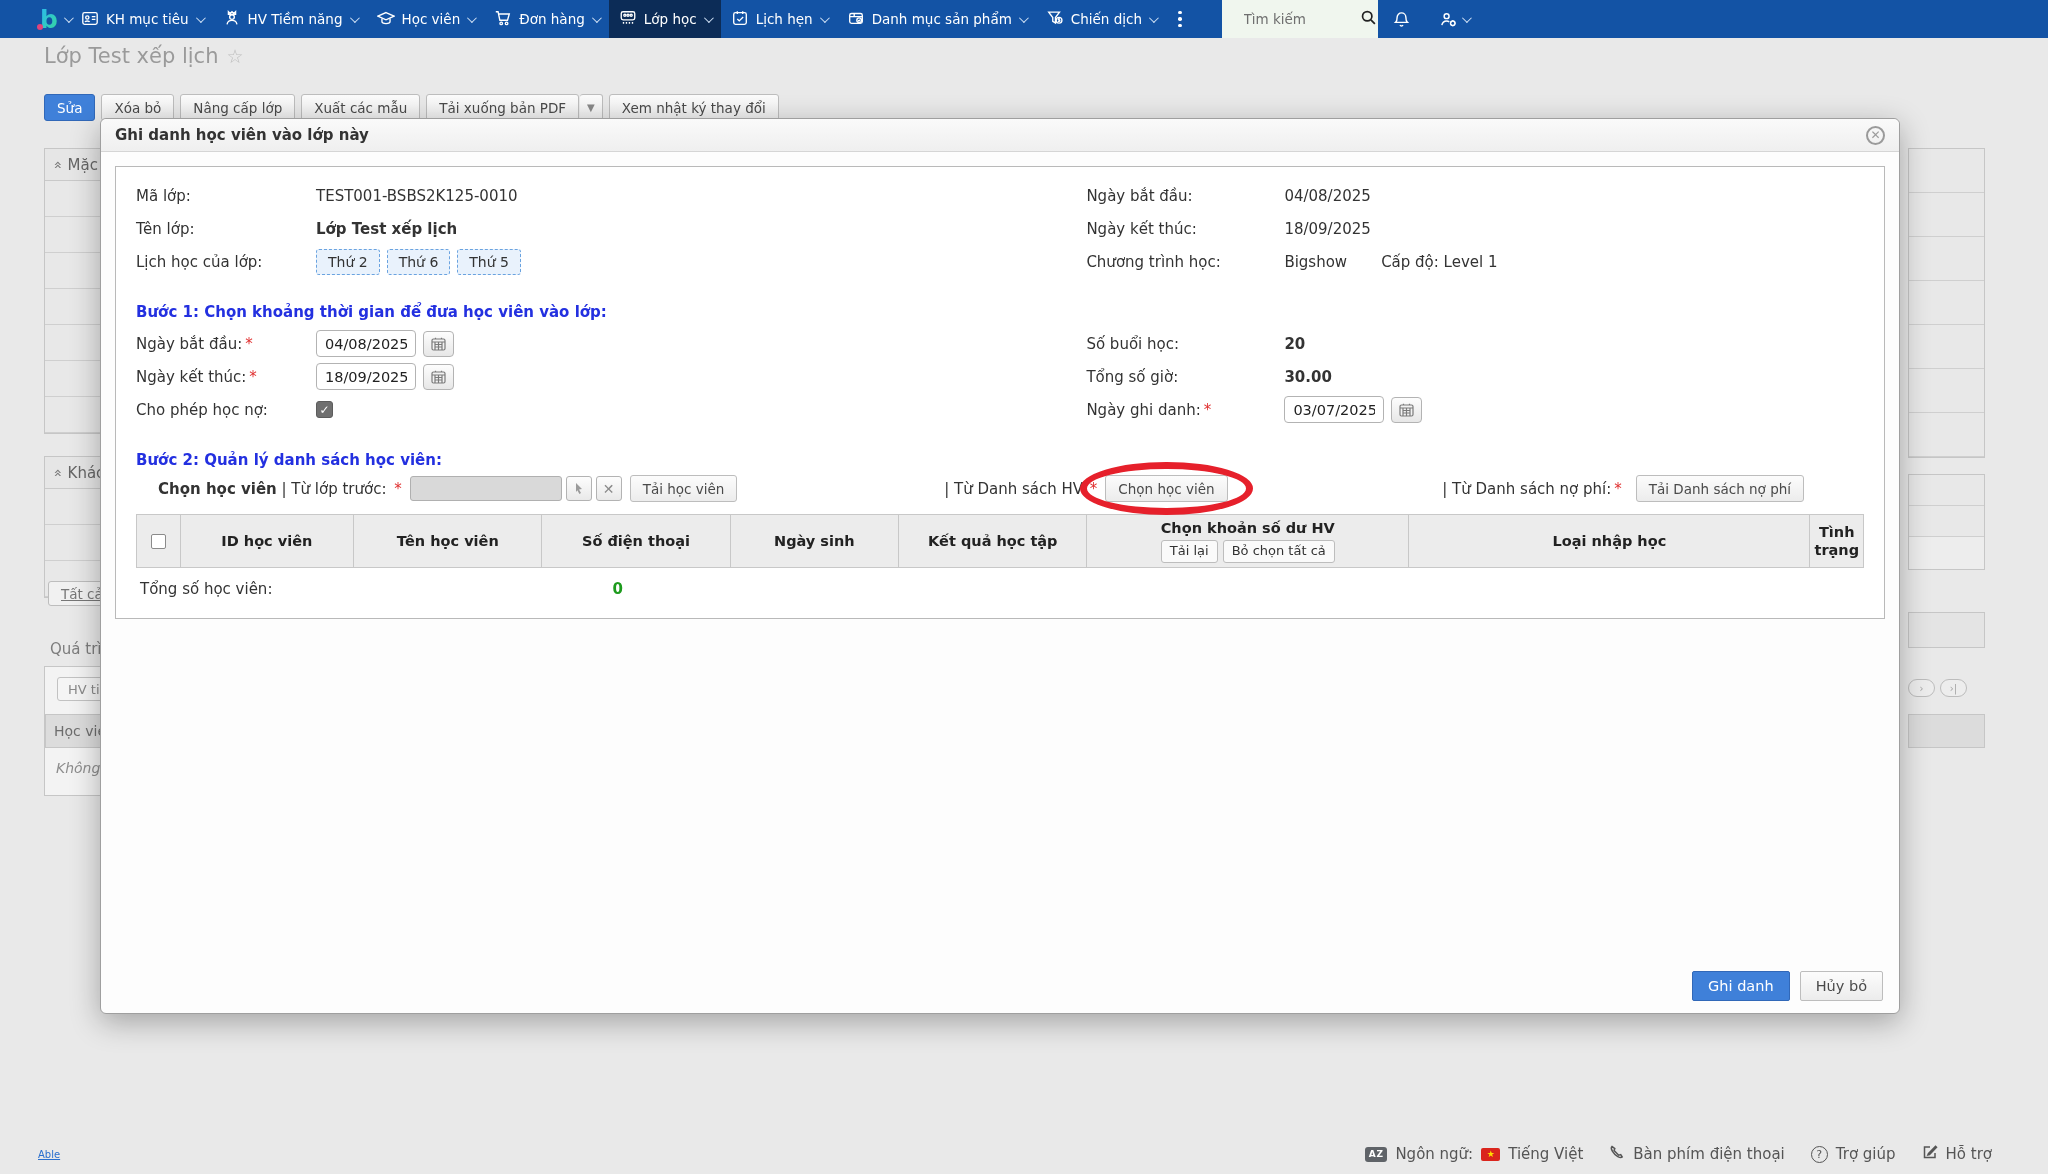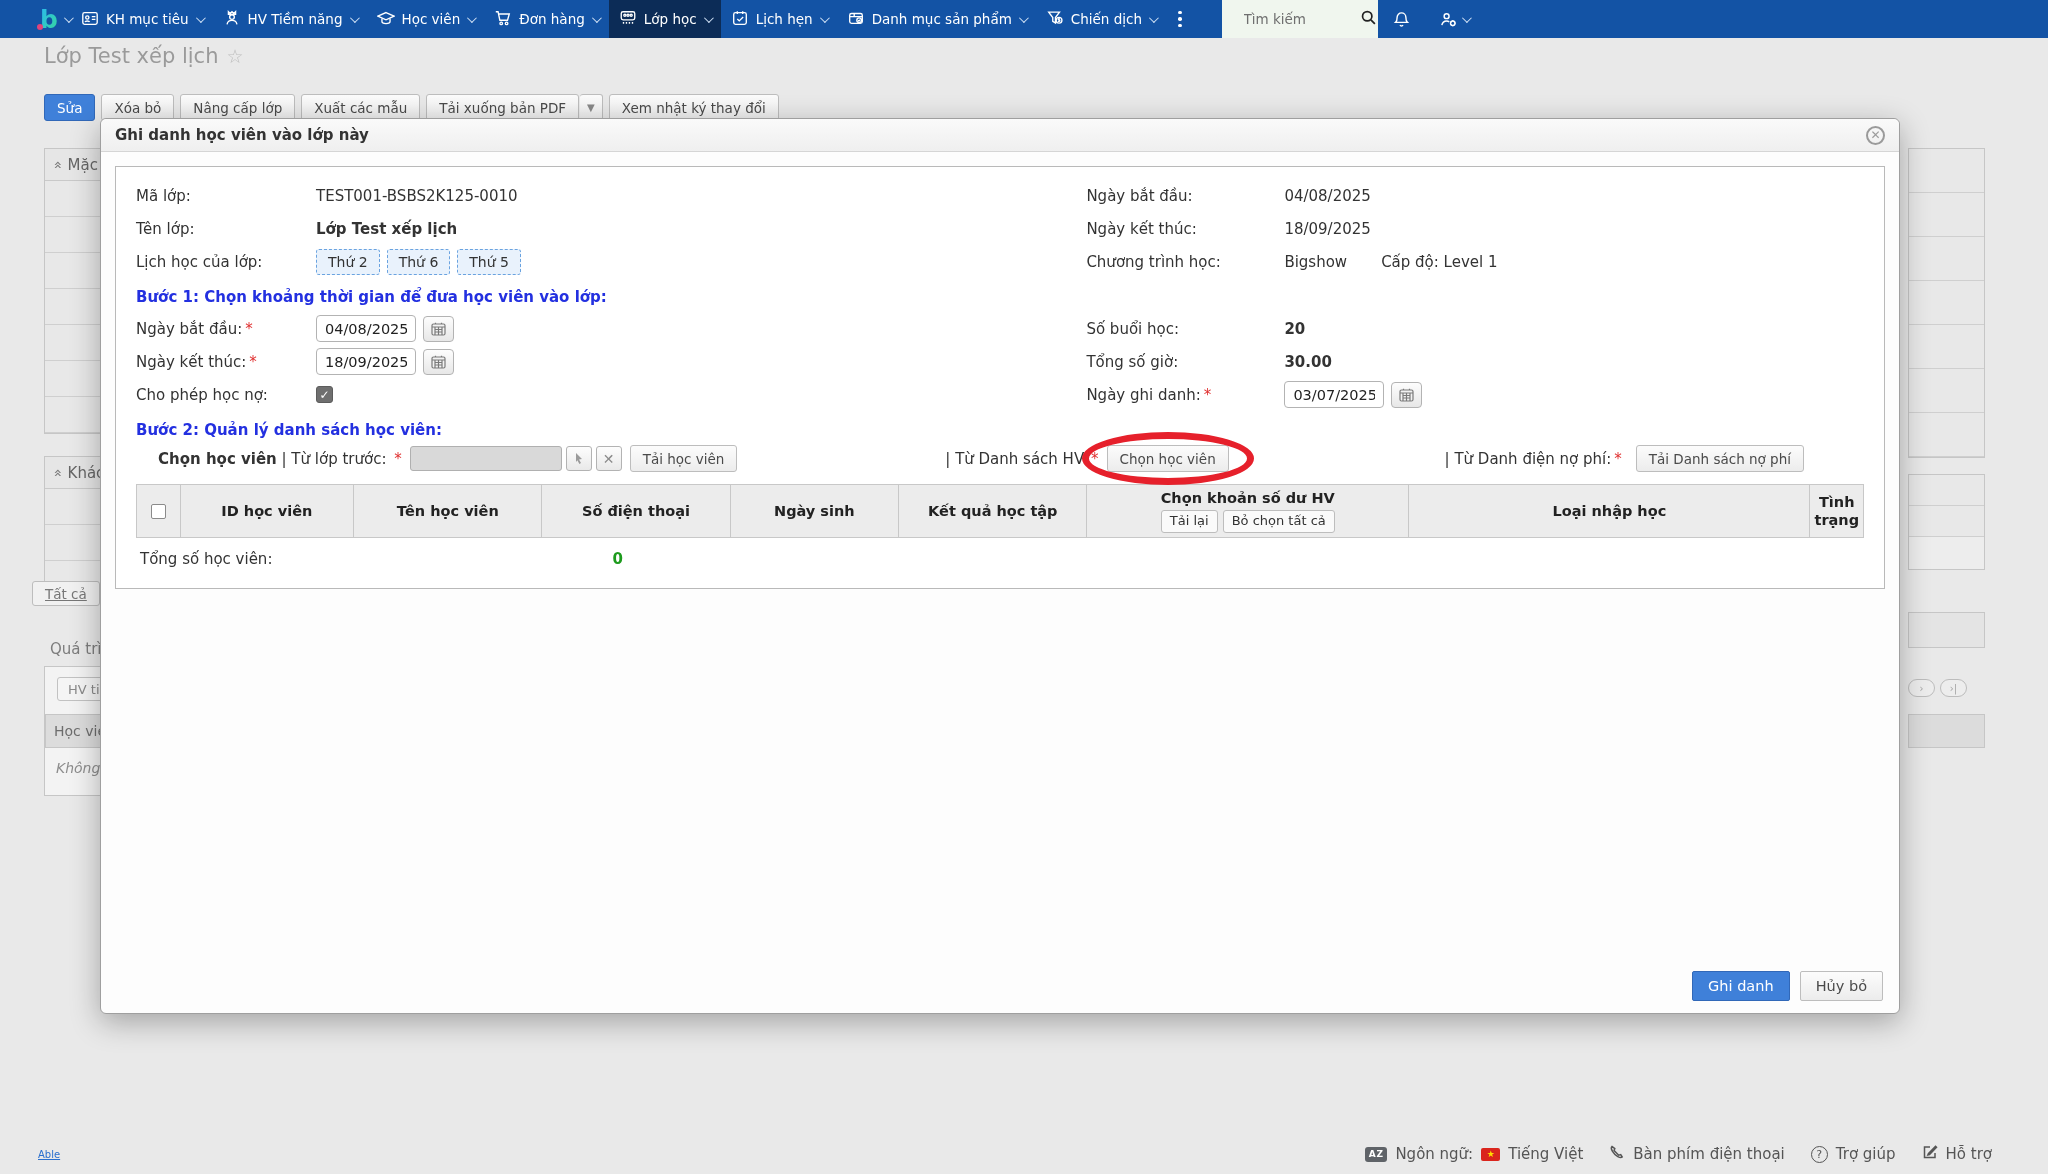--- a/index.html
+++ b/index.html
@@ -101,21 +101,21 @@
   .frow { display:flex; align-items:center; min-height:33px; font-size:15px; }
   .frow .lab { width:180px; flex:0 0 auto; color:#333; }
   .col-r .frow .lab { width:198px; }
   .bold { font-weight:700; }
   .req { color:#e03030; margin-left:3px; }
   .chip {
     display:inline-flex; align-items:center; padding:4px 11px; margin-right:7px;
     border:1px dashed #6aa3e0; background:#e9f2fc; border-radius:3px; font-size:14px; color:#333; cursor:pointer;
   }
   .lvl-gap { display:inline-block; width:34px; }
-  .step-h { font-size:15px; font-weight:700; color:#2330e0; margin:10px 0 6px; }
+  .step-h { font-size:15px; font-weight:700; color:#2330e0; margin:25px 0 6px; }
   .date-inp {
     width:100px; height:27px; border:1px solid #b3b3b3; border-radius:4px; padding:0 8px;
     font-size:14.5px; color:#222; font-family:inherit; background:#fff;
   }
   .cal-btn {
     width:31px; height:26px; margin-left:7px; border:1px solid #b3b3b3; border-radius:4px;
     background:linear-gradient(#fdfdfd,#e7e7e7); display:inline-flex; align-items:center;
     justify-content:center; cursor:pointer;
   }
   .checkbox-on {
@@ -319,21 +319,21 @@
 </div>
 <div class="bg-panel" style="left:44px; top:456px; width:120px;">
   <div class="hdr">
     <span class="collapse-ic">»</span>
     <span>Khác</span>
   </div>
   <div class="bg-row"></div>
   <div class="bg-row"></div>
   <div class="bg-row"></div>
 </div>
-<span class="bg-small-btn" style="left:32px; top:581px;text-decoration:underline;">Tất cả</span>
+<span class="bg-small-btn" style="left:48px; top:581px;text-decoration:underline;">Tất cả</span>
 <span class="bg-label" style="left:50px; top:640px;">Quá trình</span>
 <div class="bg-panel" style="left:44px; top:666px; width:120px; height:130px; background:#f3f3f3;">
   <span class="bg-chip" style="left:12px; top:10px;">HV ti</span>
 </div>
 <div class="bg-cell-head" style="left:45px; top:714px; width:119px; height:34px;">
   <span>Học viên</span>
 </div>
 <span class="bg-italic" style="left:56px; top:760px;">Không c</span>
 
 <div class="bg-panel" style="left:1908px; top:148px; width:77px;">
@@ -466,21 +466,21 @@
         <span>
           <span>| Từ Danh sách HV:</span><span class="req">*</span>
         </span>
         <span class="annot">
           <span class="btn">Chọn học viên</span>
           <span class="ellipse"></span>
         </span>
 
         <span class="gap-flex"></span>
         <span>
-          <span>| Từ Danh điện nợ phí:</span><span class="req">*</span>
+          <span>| Từ Danh sách nợ phí:</span><span class="req">*</span>
         </span>
         <span class="btn" style="margin-left:14px;">Tải Danh sách nợ phí</span>
       </div>
 
       <div class="thead">
         <div class="th" style="width:44px;">
             <span class="cb"></span>
           </div>
         <div class="th" style="width:175px;">ID học viên</div>
         <div class="th" style="width:190px;">Tên học viên</div>

